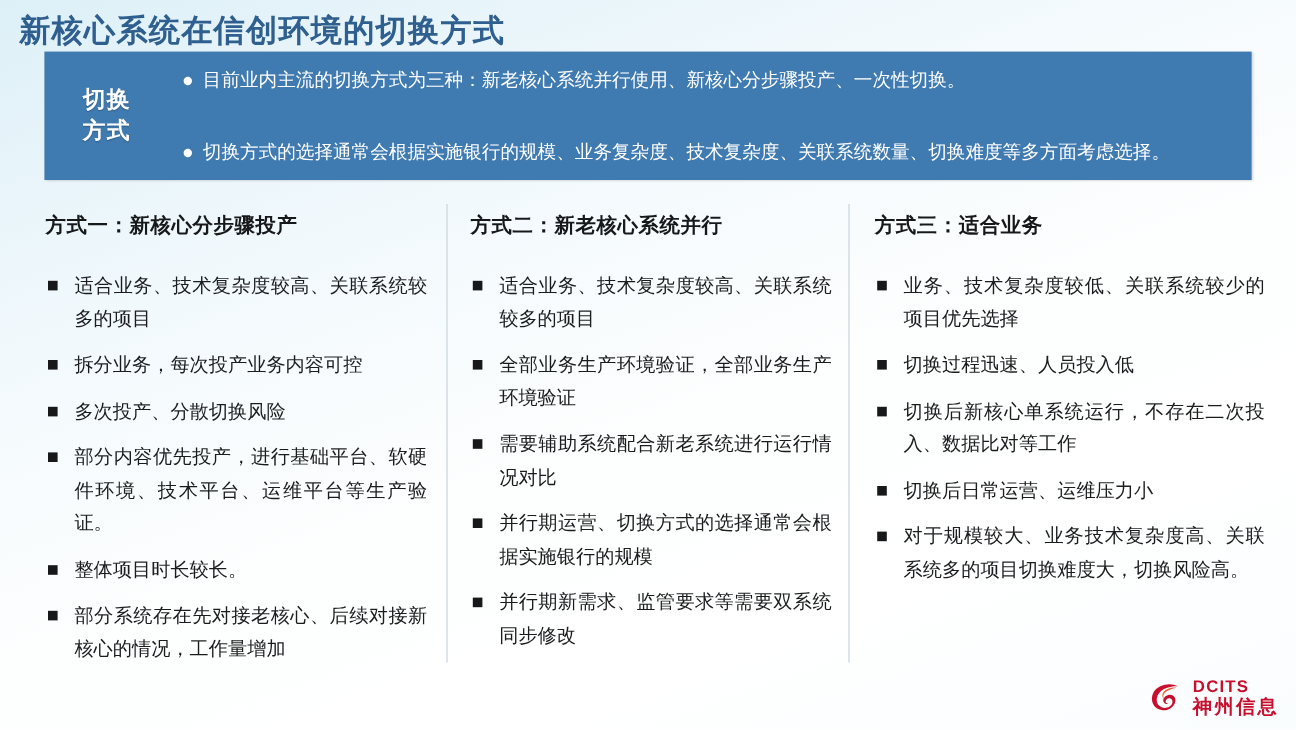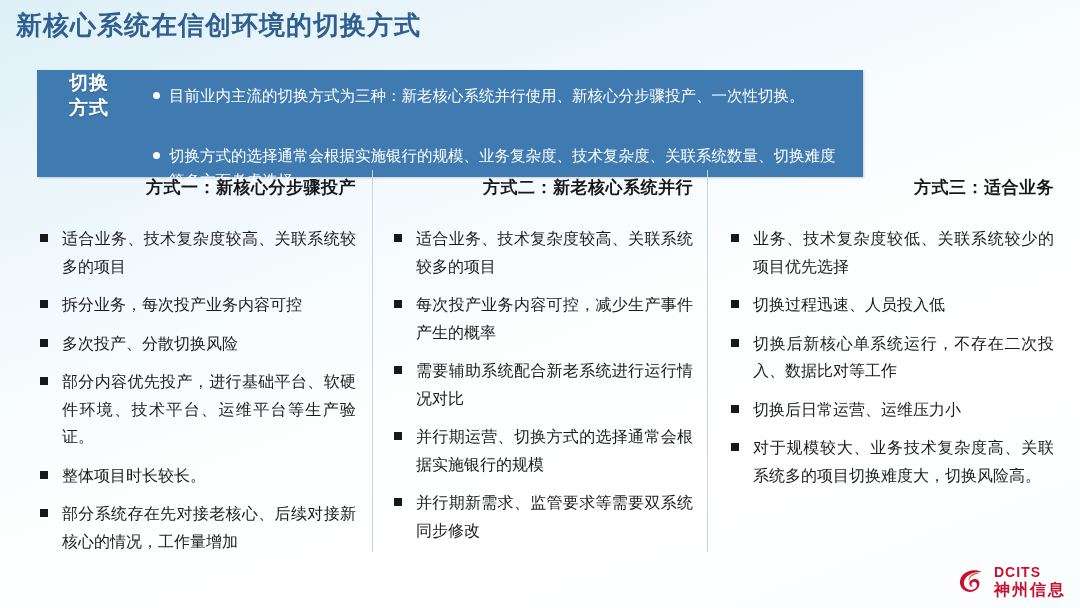--- a/index.html
+++ b/index.html
@@ -31,26 +31,26 @@
     color: #2f5f8f;
     letter-spacing: 1px;
     line-height: 1.25;
     white-space: nowrap;
   }
 
   
   .blue-panel {
     position: absolute;
     left: 37px;
-    top: 70px;
-    width: 826px;
+    top: 43px;
+    width: 1006px;
     height: 107px;
     background: #3f7ab0;
     display: flex;
-    align-items: flex-start;
+    align-items: center;
     box-shadow: 1px 1px 2px rgba(0,0,0,0.18);
   }
   .panel-label {
     flex: 0 0 104px;
     display: flex;
     flex-direction: column;
     align-items: center;
     justify-content: center;
     color: #ffffff;
     font-size: 19px;
@@ -108,21 +108,21 @@
     position: absolute;
     top: -6px;
     width: 1px;
     height: 382px;
     background: #c9d4dc;
   }
   .divider-1 { left: 356px; }
   .divider-2 { left: 691px; }
 
   .col-head {
-    text-align: right;
+    text-align: left;
     font-size: 17px;
     font-weight: bold;
     color: #17181a;
     margin: 0 0 26px 0;
     letter-spacing: 0.5px;
     white-space: nowrap;
   }
 
   ul.bullets {
     list-style: none;
@@ -218,21 +218,21 @@
         <li><span class="sq"></span><span>部分内容优先投产，进行基础平台、软硬件环境、技术平台、运维平台等生产验证。</span></li>
         <li><span class="sq"></span><span>整体项目时长较长。</span></li>
         <li><span class="sq"></span><span>部分系统存在先对接老核心、后续对接新核心的情况，工作量增加</span></li>
       </ul>
     </div>
 
     <div class="col col-2">
       <div class="col-head">方式二：新老核心系统并行</div>
       <ul class="bullets">
         <li><span class="sq"></span><span>适合业务、技术复杂度较高、关联系统较多的项目</span></li>
-        <li><span class="sq"></span><span>每次投产业务内容可控，减少生产事件产生的概率</span></li>
+        <li><span class="sq"></span><span>全部业务生产环境验证，全部业务生产环境验证</span></li>
         <li><span class="sq"></span><span>需要辅助系统配合新老系统进行运行情况对比</span></li>
         <li><span class="sq"></span><span>并行期运营、切换方式的选择通常会根据实施银行的规模</span></li>
         <li><span class="sq"></span><span>并行期新需求、监管要求等需要双系统同步修改</span></li>
       </ul>
     </div>
 
     <div class="col col-3">
       <div class="col-head">方式三：适合业务</div>
       <ul class="bullets">
         <li><span class="sq"></span><span>业务、技术复杂度较低、关联系统较少的项目优先选择</span></li>

